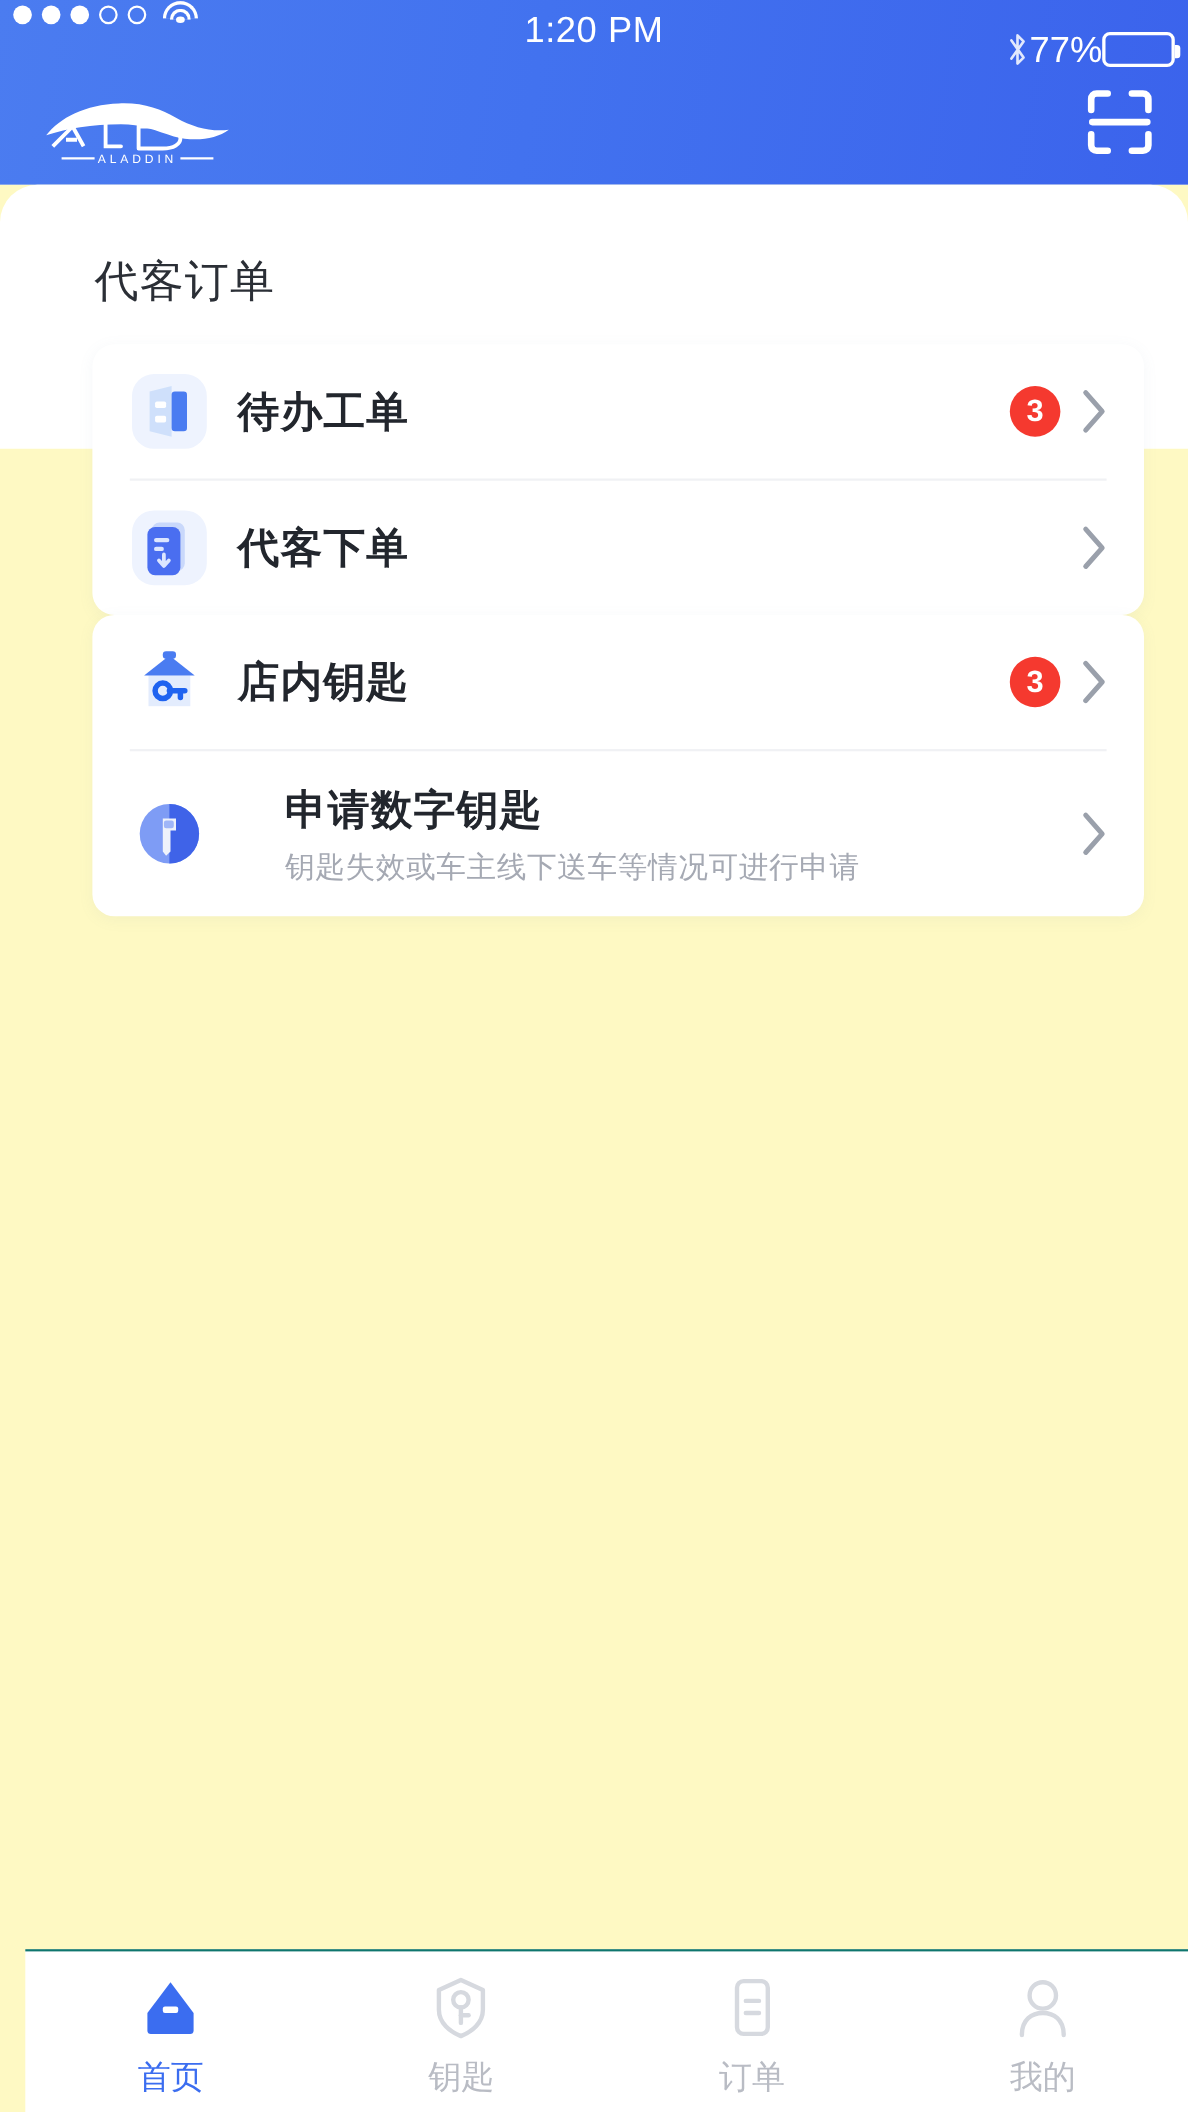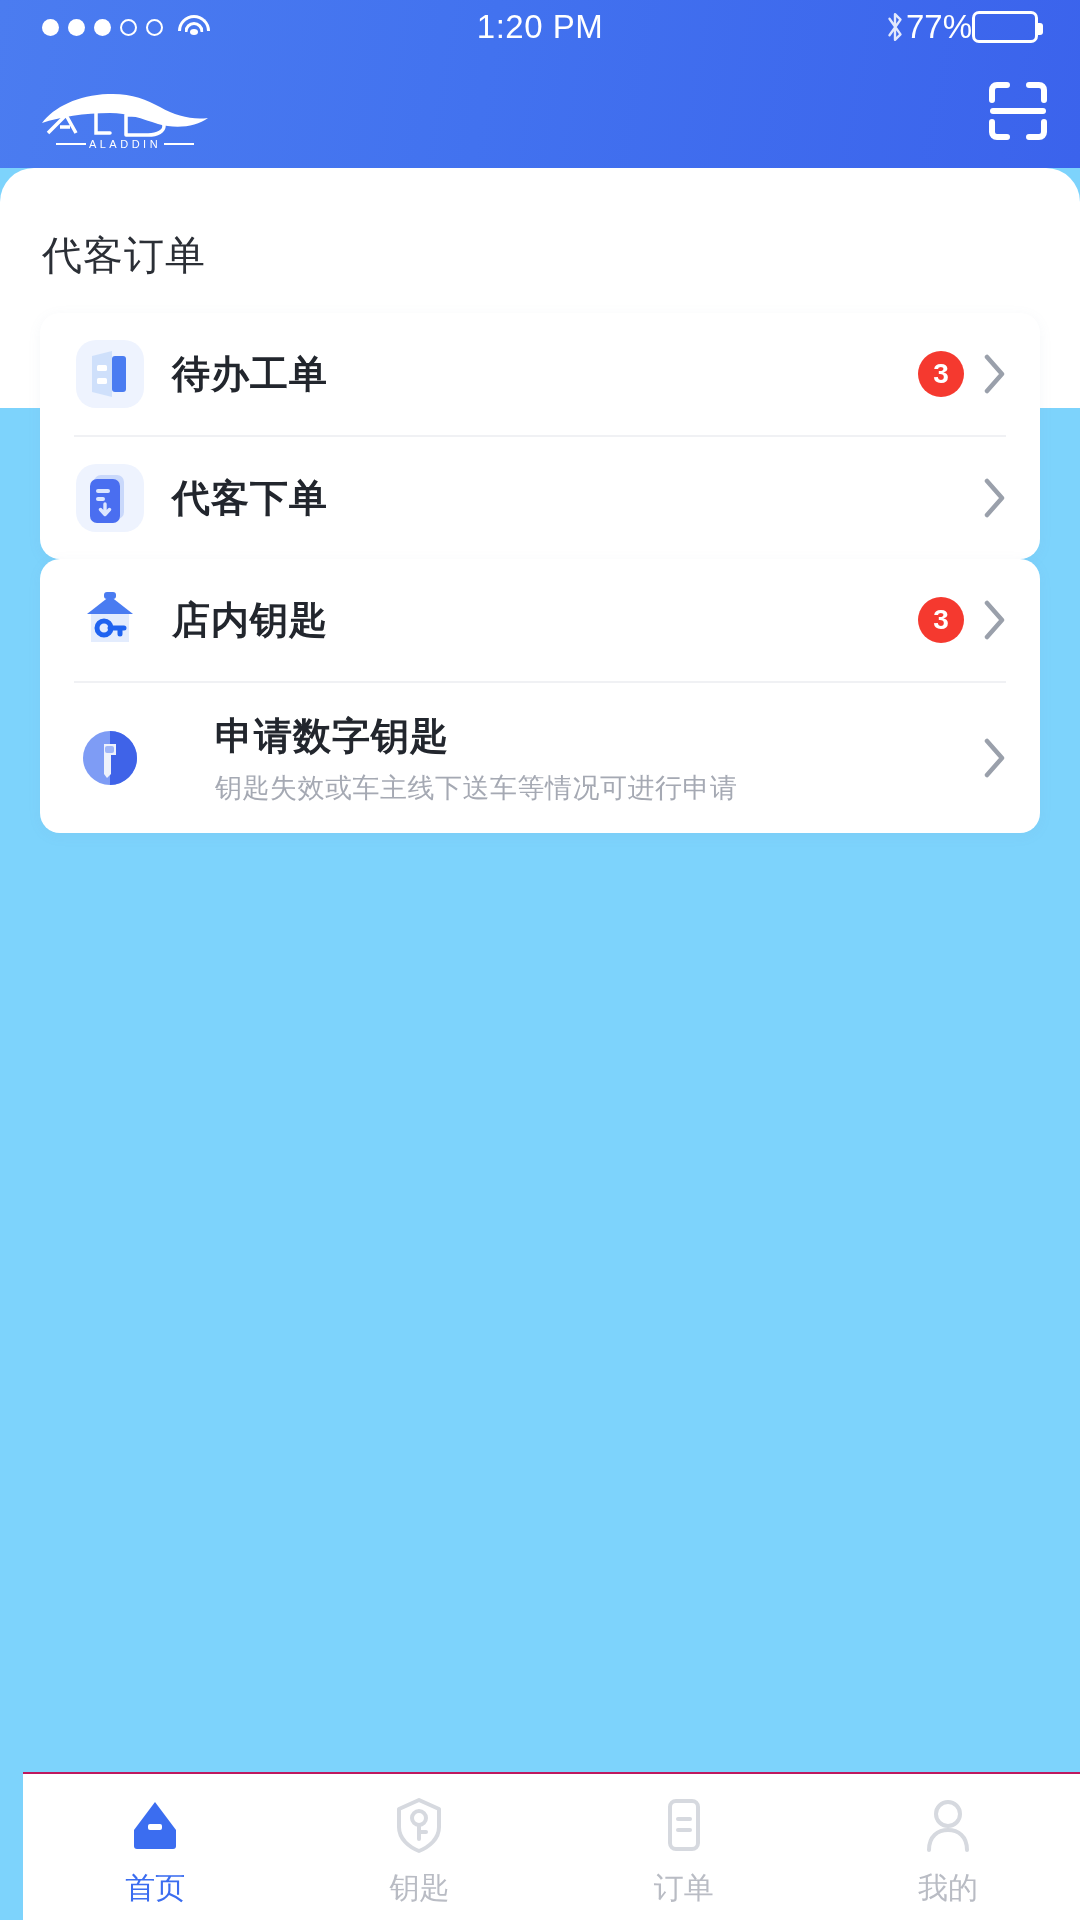--- a/index.html
+++ b/index.html
@@ -11,21 +11,21 @@
   }
   .phone { position:relative; width:1080px; height:1920px; background:#f6f7f9; }
 
   
   .header {
     position:absolute; top:0; left:0; right:0; height:168px;
     background:linear-gradient(100deg,#4b7cf0 0%,#4272ef 45%,#3b63ec 100%);
   }
   .statusbar {
     position:relative; height:54px; display:flex; 
-    padding:0 42px; color:#fff;
+    padding:0 12px; color:#fff;flex-direction:column;
   }
   .sb-left { display:flex; align-items:center; gap:14px; }
   .dots { display:flex; align-items:center; gap:9px; }
   .dot { width:17px; height:17px; border-radius:50%; background:#fff; }
   .dot.hollow { background:transparent; border:2.5px solid #fff; }
   .wifi { position:relative; width:34px; height:26px; }
   .wifi i { position:absolute; left:50%; transform:translateX(-50%);
             border:3px solid #fff; border-bottom:none;
             border-top-left-radius:60px; border-top-right-radius:60px; }
   .wifi i:nth-child(1){ width:32px; height:16px; top:1px; }
@@ -50,21 +50,22 @@
   .navbar { position:relative; height:114px; display:flex; align-items:center;
             padding:0 30px; }
   .brand { width:190px; height:80px; }
   .nav-title { position:absolute; left:0; right:0; text-align:center;
                color:#fff; font-size:43px; font-weight:700; letter-spacing:2px; }
   .scan { margin-left:auto; width:64px; height:64px; position:relative; z-index:2; }
 
   
   .sheet {
     position:absolute; top:168px; left:0; right:0; bottom:0;
-    background:#7dd3fc;
+    background:#fef9c3;
+    padding-left:44px;
   }
   .sheet-top {
     position:absolute; top:0; left:0; right:0; height:240px;
     background:#ffffff; border-radius:34px 34px 0 0;
   }
   .content { position:relative; padding:0 40px; }
 
   .section-title {
     font-size:40px; color:#2b2f36; font-weight:400;
     padding:60px 0 30px 2px; letter-spacing:1px;
@@ -90,21 +91,21 @@
   .badge {
     min-width:46px; height:46px; padding:0 12px; border-radius:23px;
     background:#f5392f; color:#fff; font-size:28px; font-weight:700;
     display:flex; align-items:center; justify-content:center;
   }
   .chev { width:22px; height:40px; }
 
   
   .tabbar {
     position:absolute; left:0; right:0; bottom:0; height:148px;
-    background:#fff; border-top:2px solid #be185d;
+    background:#fff; border-top:2px solid #0f766e;
     display:flex; align-items:flex-start; padding-top:20px;margin-left:23px;
   }
   .tab { flex:1; display:flex; flex-direction:column; align-items:center; gap:12px; }
   .tab-ico { width:62px; height:62px; display:flex; align-items:center; justify-content:center; }
   .tab-label { font-size:30px; color:#b9bcc4; }
   .tab.active .tab-label { color:#3b6df0; }
 </style>
 </head>
 <body>
 

